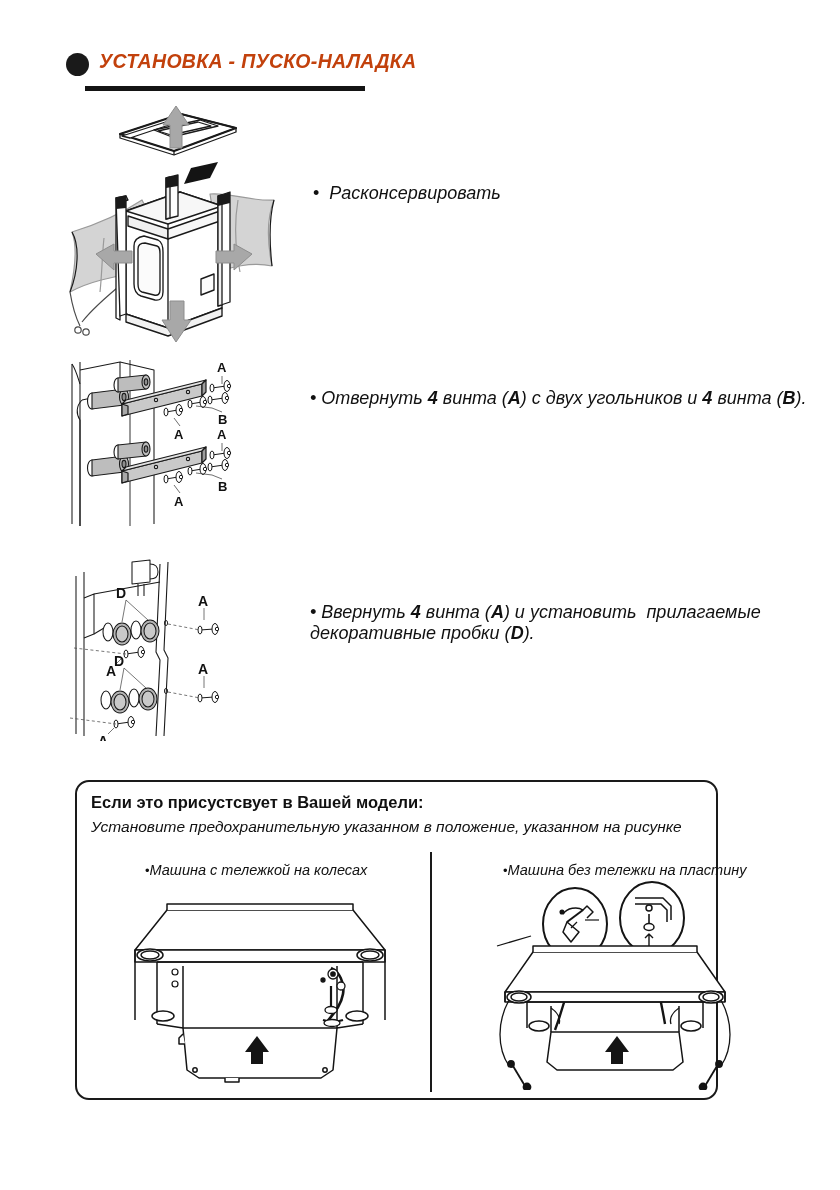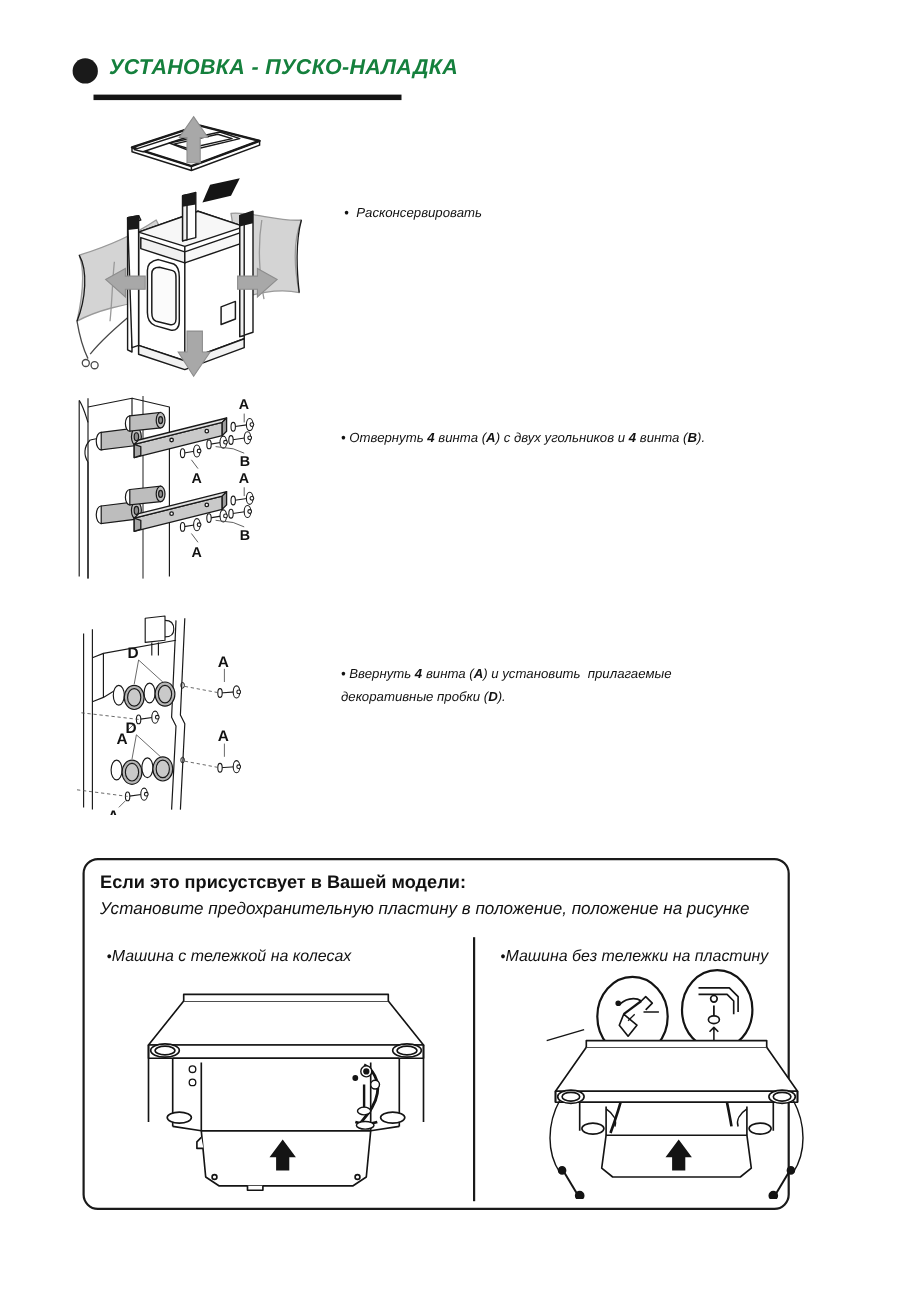--- a/index.html
+++ b/index.html
@@ -34,37 +34,37 @@
     background: #1a1a1a;
   }
   #header .hdr-title {
     position: absolute;
     left: 33px;
     top: 0px;
     font-size: 19.5px;
     font-weight: bold;
     font-style: italic;
     letter-spacing: 0.3px;
-    color: #15803d;
+    color: #c2410c;
     white-space: nowrap;
   }
   #header .hdr-rule {
     position: absolute;
     left: 19px;
     top: 36px;
     width: 280px;
     height: 5px;
     background: #141414;
   }
 
   
   .instr {
     position: absolute;
     font-style: italic;
-    font-size: 12px;
+    font-size: 18px;
     line-height: 21px;
     color: #111111;
   }
   .instr b { font-weight: bold; }
   #instr-1 { left: 313px; top: 183px; width: 330px; }
   #instr-1 .bdot { font-style: normal; }
   #instr-2 { left: 310px; top: 388px; width: 500px; }
   #instr-3 { left: 310px; top: 602px; width: 470px; }
 
   
@@ -109,20 +109,21 @@
     width: 2px;
     height: 240px;
     background: #1a1a1a;
   }
   #model-box .col-label {
     position: absolute;
     font-size: 14.5px;
     font-style: italic;
     color: #111111;
     white-space: nowrap;
+    margin-left: 48px;
   }
   #model-box .col-label .bdot { font-style: normal; font-size: 13px; }
   #col-label-left  { left: 20px;  top: 80px; }
   #col-label-right { left: 378px; top: 80px; }
 
   .fig-slot { position: absolute; }
   #fig-bottom-left  { left: 40px;  top: 110px; }
   #fig-bottom-right { left: 390px; top: 98px; }
 
   svg { display: block; }
@@ -444,21 +445,21 @@
 
 <div class="instr" id="instr-3">
   <span>•</span>
   <span>
     Ввернуть <b>4</b> винта (<b>A</b>) и установить&nbsp; прилагаемые<br>декоративные пробки (<b>D</b>).
   </span>
 </div>
 
 <div id="model-box">
   <div class="box-title">Если это присустсвует в Вашей модели:</div>
-  <div class="box-sub">Установите предохранительную пластину в  положение, положение на рисунке</div>
+  <div class="box-sub">Установите предохранительную указанном в  положение, указанном на рисунке</div>
   <div class="col-divider"></div>
 
   <div class="col-label" id="col-label-left">
     <span class="bdot">•</span><span>Машина с тележкой на колесах</span>
   </div>
 
   <div class="col-label" id="col-label-right">
     <span class="bdot">•</span><span>Машина без тележки на пластину</span>
   </div>
 

